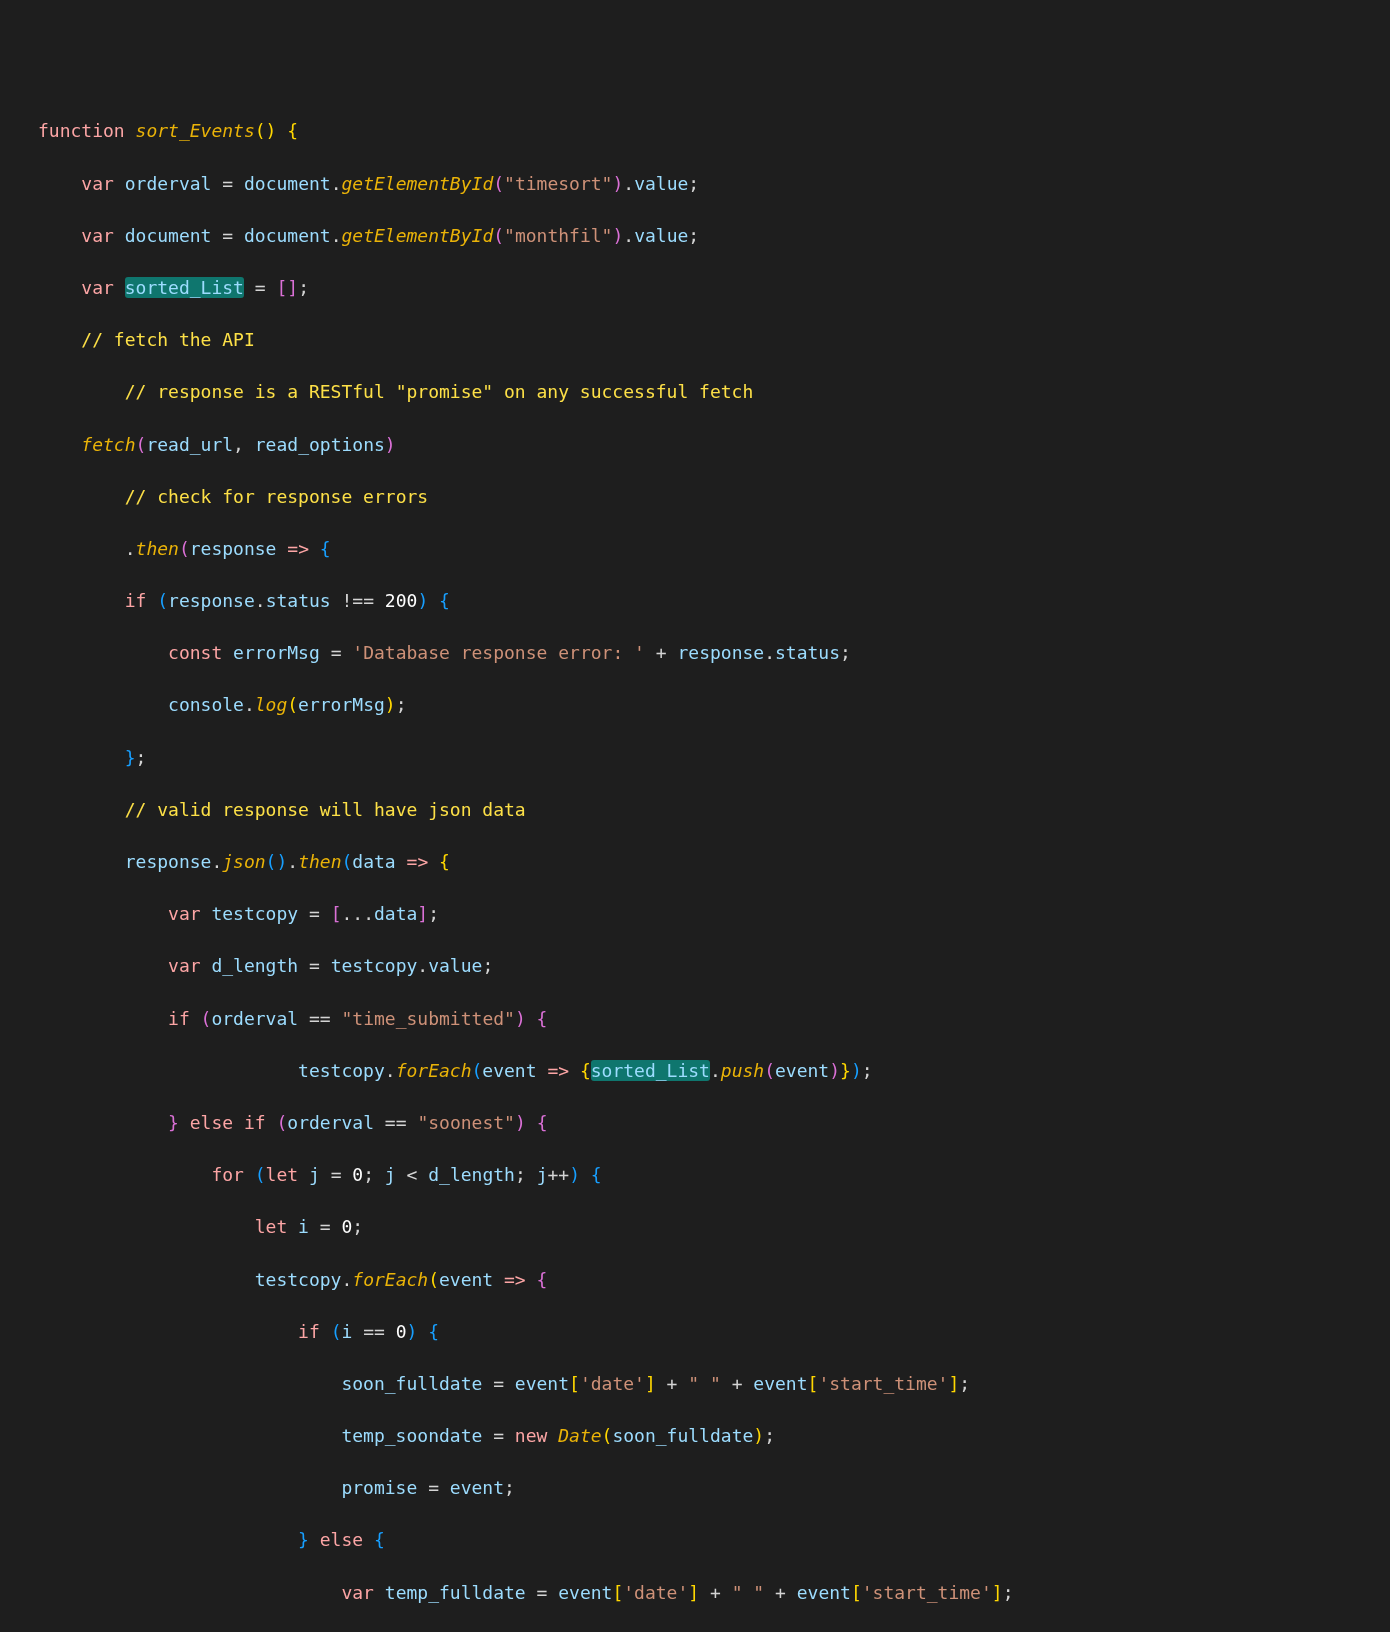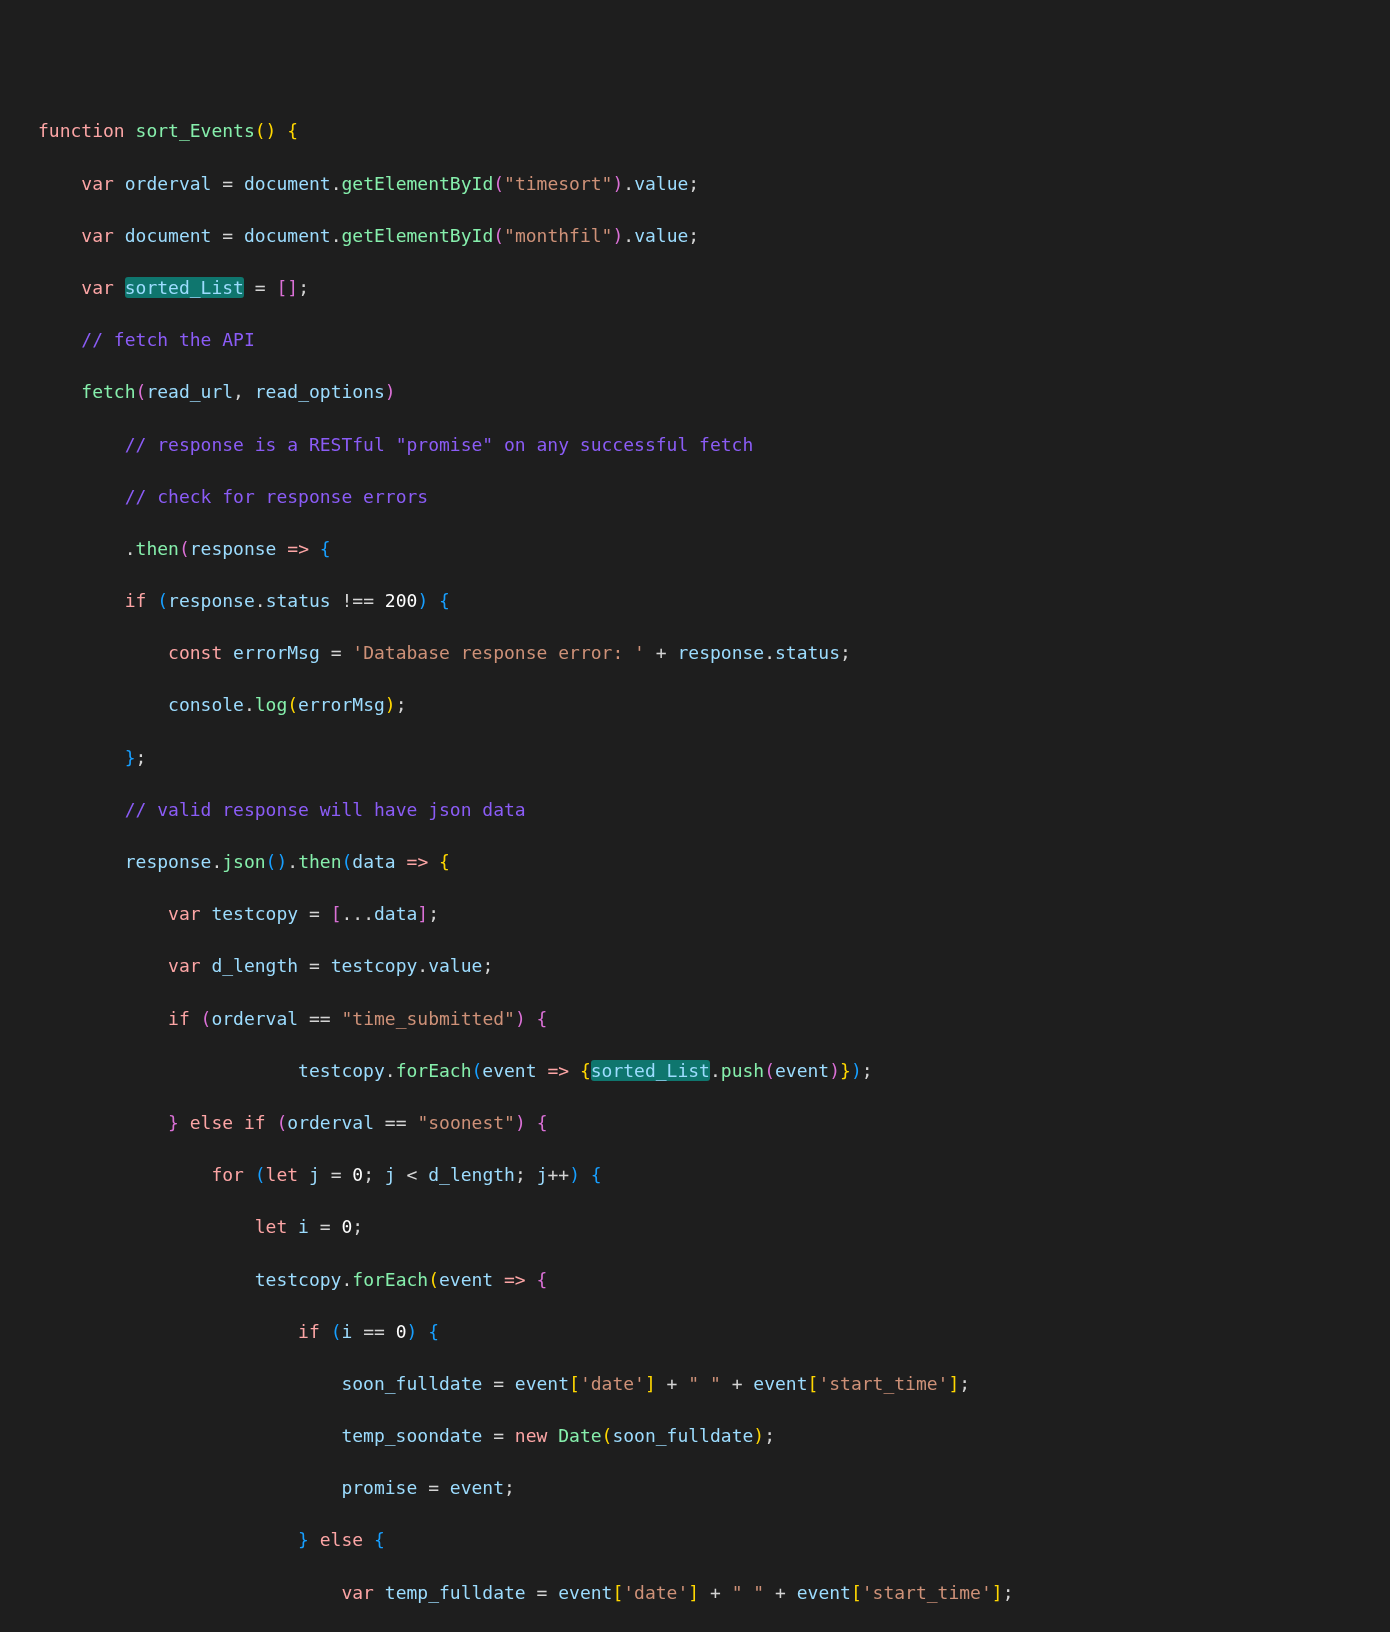--- a/index.html
+++ b/index.html
@@ -9,43 +9,43 @@
     font-size: 18px;
     line-height: 1.45;
     color: #d4d4d4;
     padding: 14px 0 14px 20px;
     white-space: pre;
     overflow-x: auto;
   }
   .line { display: block; position: relative; padding-left: 18px; }
   
   .kw { color: #fca5a5; }          
-  .fn { color: #86efac; }          
+  .fn { color: #eab308; font-style: italic; }          
   .vr { color: #9cdcfe; margin-top: 24px; }          
   .st { color: #ce9178; }          
   .nu { color: #ffffff; }          
-  .cm { color: #8b5cf6; }          
+  .cm { color: #fde047; }          
   .pn { color: #d4d4d4; }          
   .pnY { color: #ffd700; }         
   .pnP { color: #da70d6; }         
   .pnB { color: #179fff; }         
   .hl { background: #0f766e; border-radius: 3px; }
 </style>
 </head>
 <body>
 
 
 
 <div><span class="line"><span class="kw">function</span> <span class="fn">sort_Events</span><span class="pnY">()</span> <span class="pnY">{</span></span>
 <span class="line">    <span class="kw">var</span> <span class="vr">orderval</span> <span class="pn">=</span> <span class="vr">document</span><span class="pn">.</span><span class="fn">getElementById</span><span class="pnP">(</span><span class="st">"timesort"</span><span class="pnP">)</span><span class="pn">.</span><span class="vr">value</span><span class="pn">;</span></span>
 <span class="line">    <span class="kw">var</span> <span class="vr">document</span> <span class="pn">=</span> <span class="vr">document</span><span class="pn">.</span><span class="fn">getElementById</span><span class="pnP">(</span><span class="st">"monthfil"</span><span class="pnP">)</span><span class="pn">.</span><span class="vr">value</span><span class="pn">;</span></span>
 <span class="line">    <span class="kw">var</span> <span class="vr hl">sorted_List</span> <span class="pn">=</span> <span class="pnP">[]</span><span class="pn">;</span></span>
 <span class="line">    <span class="cm">// fetch the API</span></span>
+<span class="line">        <span class="cm">// response is a RESTful "promise" on any successful fetch</span></span>
 <span class="line">    <span class="fn">fetch</span><span class="pnP">(</span><span class="vr">read_url</span><span class="pn">,</span> <span class="vr">read_options</span><span class="pnP">)</span></span>
-<span class="line">        <span class="cm">// response is a RESTful "promise" on any successful fetch</span></span>
 <span class="line">        <span class="cm">// check for response errors</span></span>
 <span class="line">        <span class="pn">.</span><span class="fn">then</span><span class="pnP">(</span><span class="vr">response</span> <span class="kw">=&gt;</span> <span class="pnB">{</span></span>
 <span class="line">        <span class="kw">if</span> <span class="pnB">(</span><span class="vr">response</span><span class="pn">.</span><span class="vr">status</span> <span class="pn">!==</span> <span class="nu">200</span><span class="pnB">)</span> <span class="pnB">{</span></span>
 <span class="line">            <span class="kw">const</span> <span class="vr">errorMsg</span> <span class="pn">=</span> <span class="st">'Database response error: '</span> <span class="pn">+</span> <span class="vr">response</span><span class="pn">.</span><span class="vr">status</span><span class="pn">;</span></span>
 <span class="line">            <span class="vr">console</span><span class="pn">.</span><span class="fn">log</span><span class="pnY">(</span><span class="vr">errorMsg</span><span class="pnY">)</span><span class="pn">;</span></span>
 <span class="line">        <span class="pnB">}</span><span class="pn">;</span></span>
 <span class="line">        <span class="cm">// valid response will have json data</span></span>
 <span class="line">        <span class="vr">response</span><span class="pn">.</span><span class="fn">json</span><span class="pnB">()</span><span class="pn">.</span><span class="fn">then</span><span class="pnB">(</span><span class="vr">data</span> <span class="kw">=&gt;</span> <span class="pnY">{</span></span>
 <span class="line">            <span class="kw">var</span> <span class="vr">testcopy</span> <span class="pn">=</span> <span class="pnP">[</span><span class="pn">...</span><span class="vr">data</span><span class="pnP">]</span><span class="pn">;</span></span>
 <span class="line">            <span class="kw">var</span> <span class="vr">d_length</span> <span class="pn">=</span> <span class="vr">testcopy</span><span class="pn">.</span><span class="vr">value</span><span class="pn">;</span></span>

